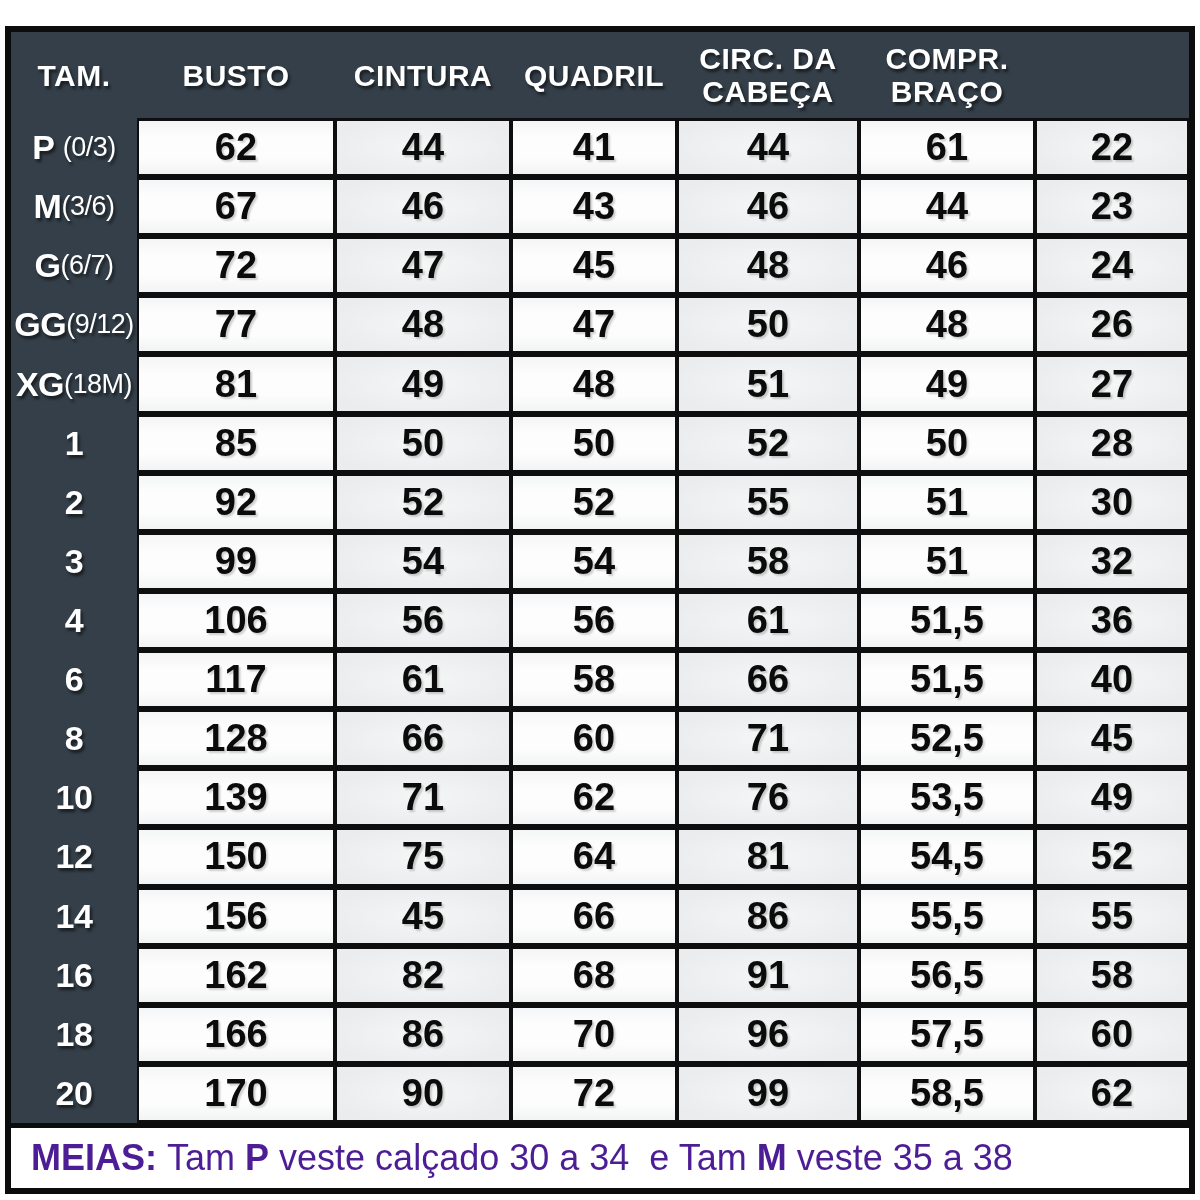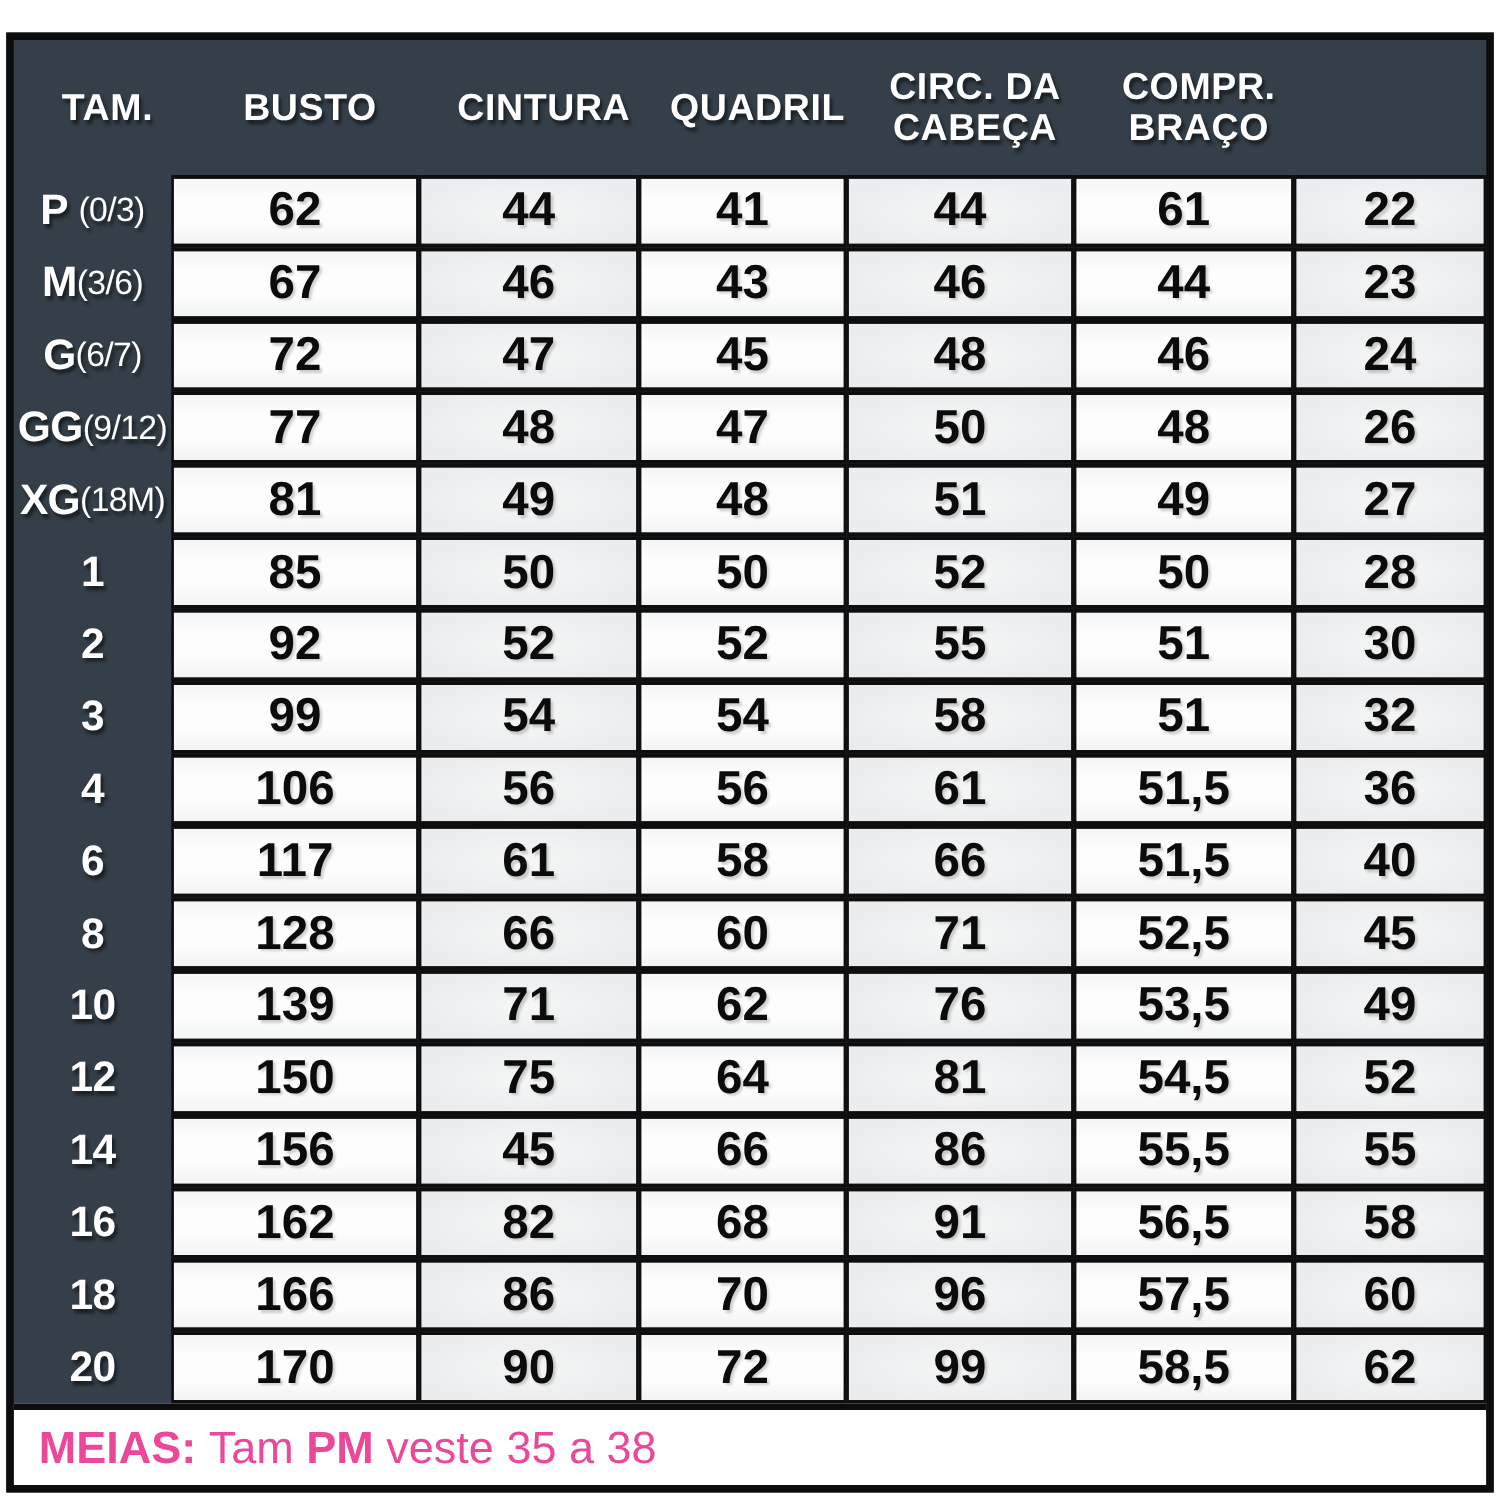--- a/index.html
+++ b/index.html
@@ -8,23 +8,22 @@
     font-family:"Liberation Sans","DejaVu Sans",sans-serif;
     -webkit-font-smoothing:antialiased;
   }
   .panel{
     position:absolute;left:5px;right:5px;top:26px;bottom:6px;
     border:6px solid #0c0c0c;background:#343f49;
     display:flex;flex-direction:column;overflow:hidden;
   }
   .cols{--cols:126px 198px 176px 166px 182px 176px 1fr;}
   .header-row{
-    height:108px;display:grid;grid-template-columns:var(--cols);
+    height:86px;display:grid;grid-template-columns:var(--cols);
     align-items:center;
-    padding-left:12px;
   }
   .hcell{
     color:#fff;font-weight:bold;font-size:30px;line-height:1.1;
     text-align:center;text-shadow:2px 3px 3px rgba(0,0,0,.55);
     letter-spacing:.5px;
   }
   .hcell .ln{display:block;}
   .grid{
     flex:1;display:grid;grid-template-columns:var(--cols);
     grid-auto-rows:1fr;align-items:stretch;
@@ -39,21 +38,21 @@
   .c.sh{background:radial-gradient(ellipse at center,#f5f6f6 0%,#eaecee 80%);}
   .c.dark{
     background:transparent;border:none;color:#ffffff;
     font-size:34px;text-shadow:2px 3px 3px rgba(0,0,0,.55);
     letter-spacing:-0.5px;white-space:pre;
   }
   .c.dark .sub{font-size:27px;font-weight:normal;}
   .footer{
     height:60px;background:#ffffff;border-top:5px solid #0c0c0c;
     display:flex;align-items:center;padding-left:20px;
-    font-size:36px;color:#ec4899;white-space:pre-wrap;
+    font-size:36px;color:#4c1d95;white-space:pre-wrap;
   }
   .footer .b{font-weight:bold;}
 </style>
 </head>
 <body>
 
 <div class="panel cols">
   <div class="header-row">
       <div class="hcell">
         <span class="ln">TAM.</span>
@@ -190,14 +189,14 @@
       <div class="c lt">57,5</div>
       <div class="c sh">60</div>
       <div class="c dark"><span>20</span></div>
       <div class="c lt">170</div>
       <div class="c sh">90</div>
       <div class="c lt">72</div>
       <div class="c sh">99</div>
       <div class="c lt">58,5</div>
       <div class="c sh">62</div>
     </div>
-  <div class="footer"><span class="b">MEIAS:</span><span> Tam </span><span class="b">P</span><span class="b">M</span><span> veste 35 a 38</span></div>
+  <div class="footer"><span class="b">MEIAS:</span><span> Tam </span><span class="b">P</span><span> veste calçado 30 a 34  e Tam </span><span class="b">M</span><span> veste 35 a 38</span></div>
 </div>
 
 </body></html>

